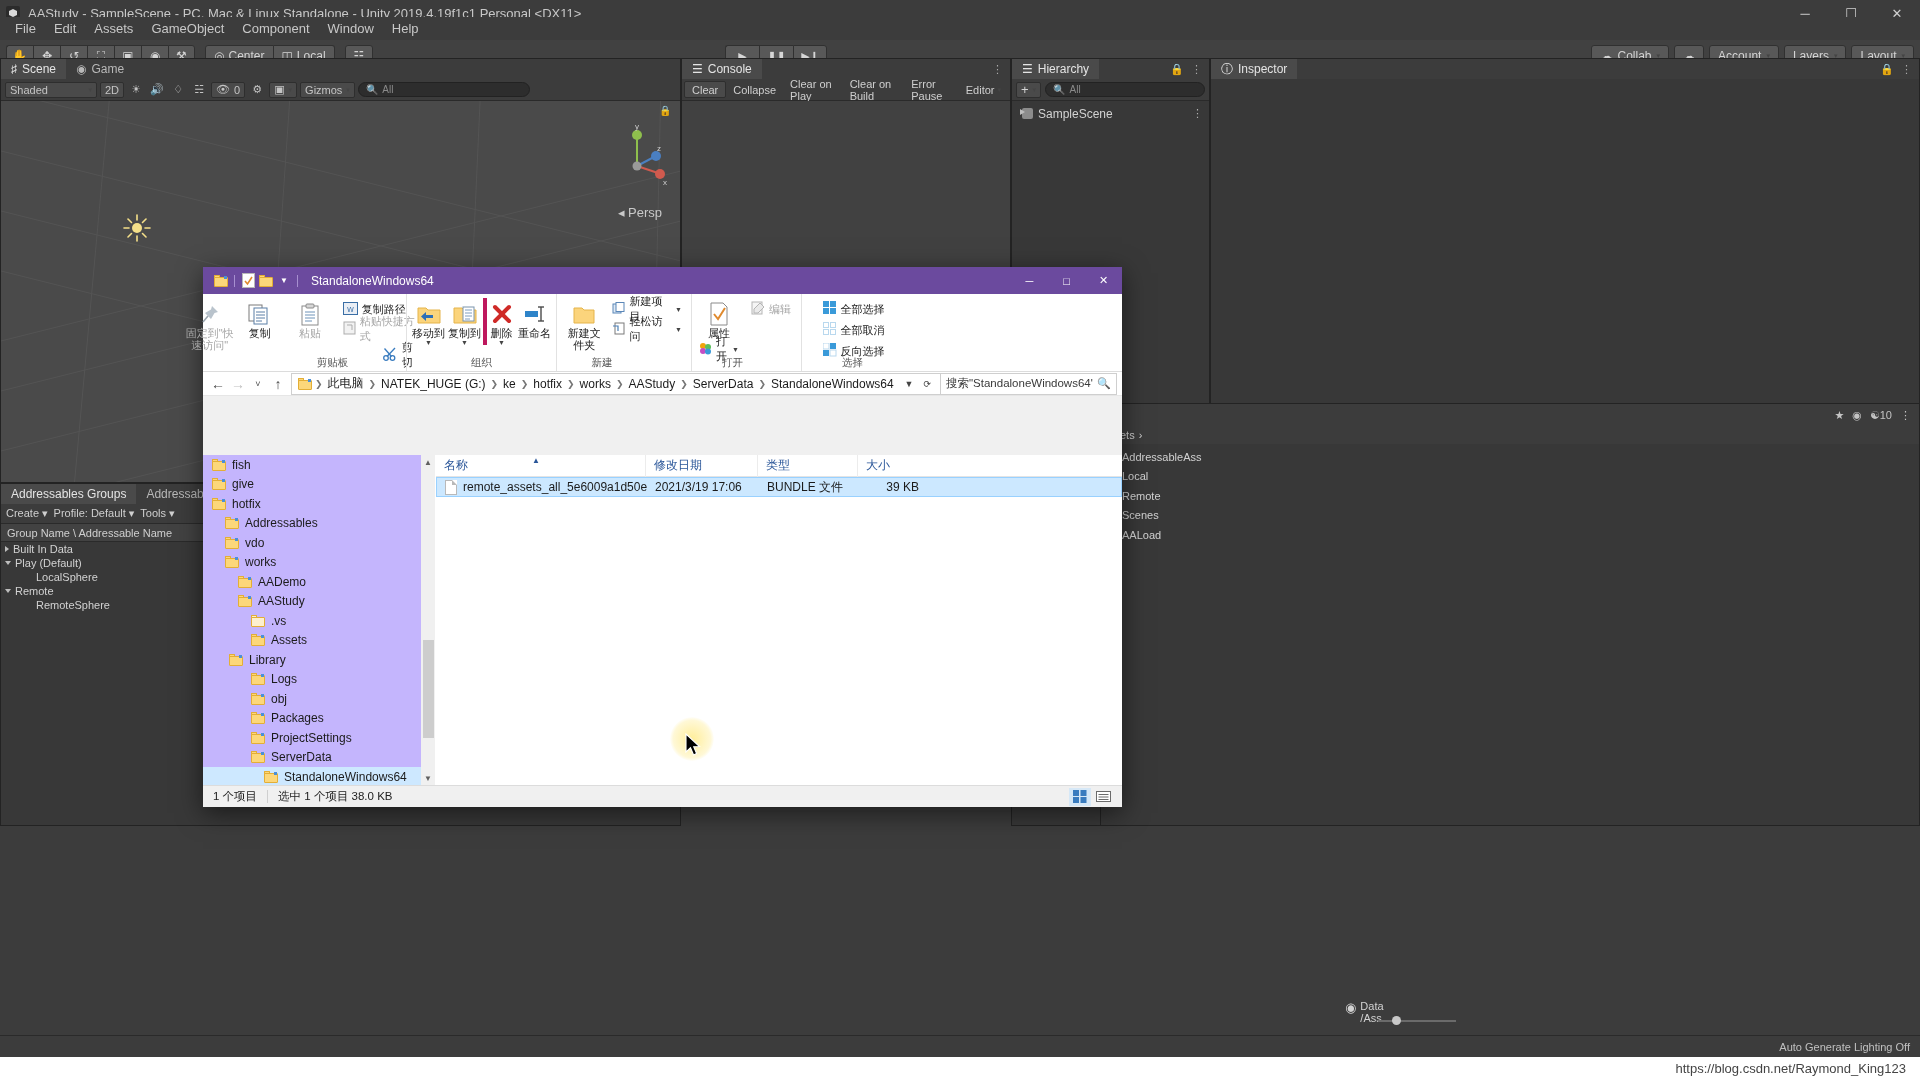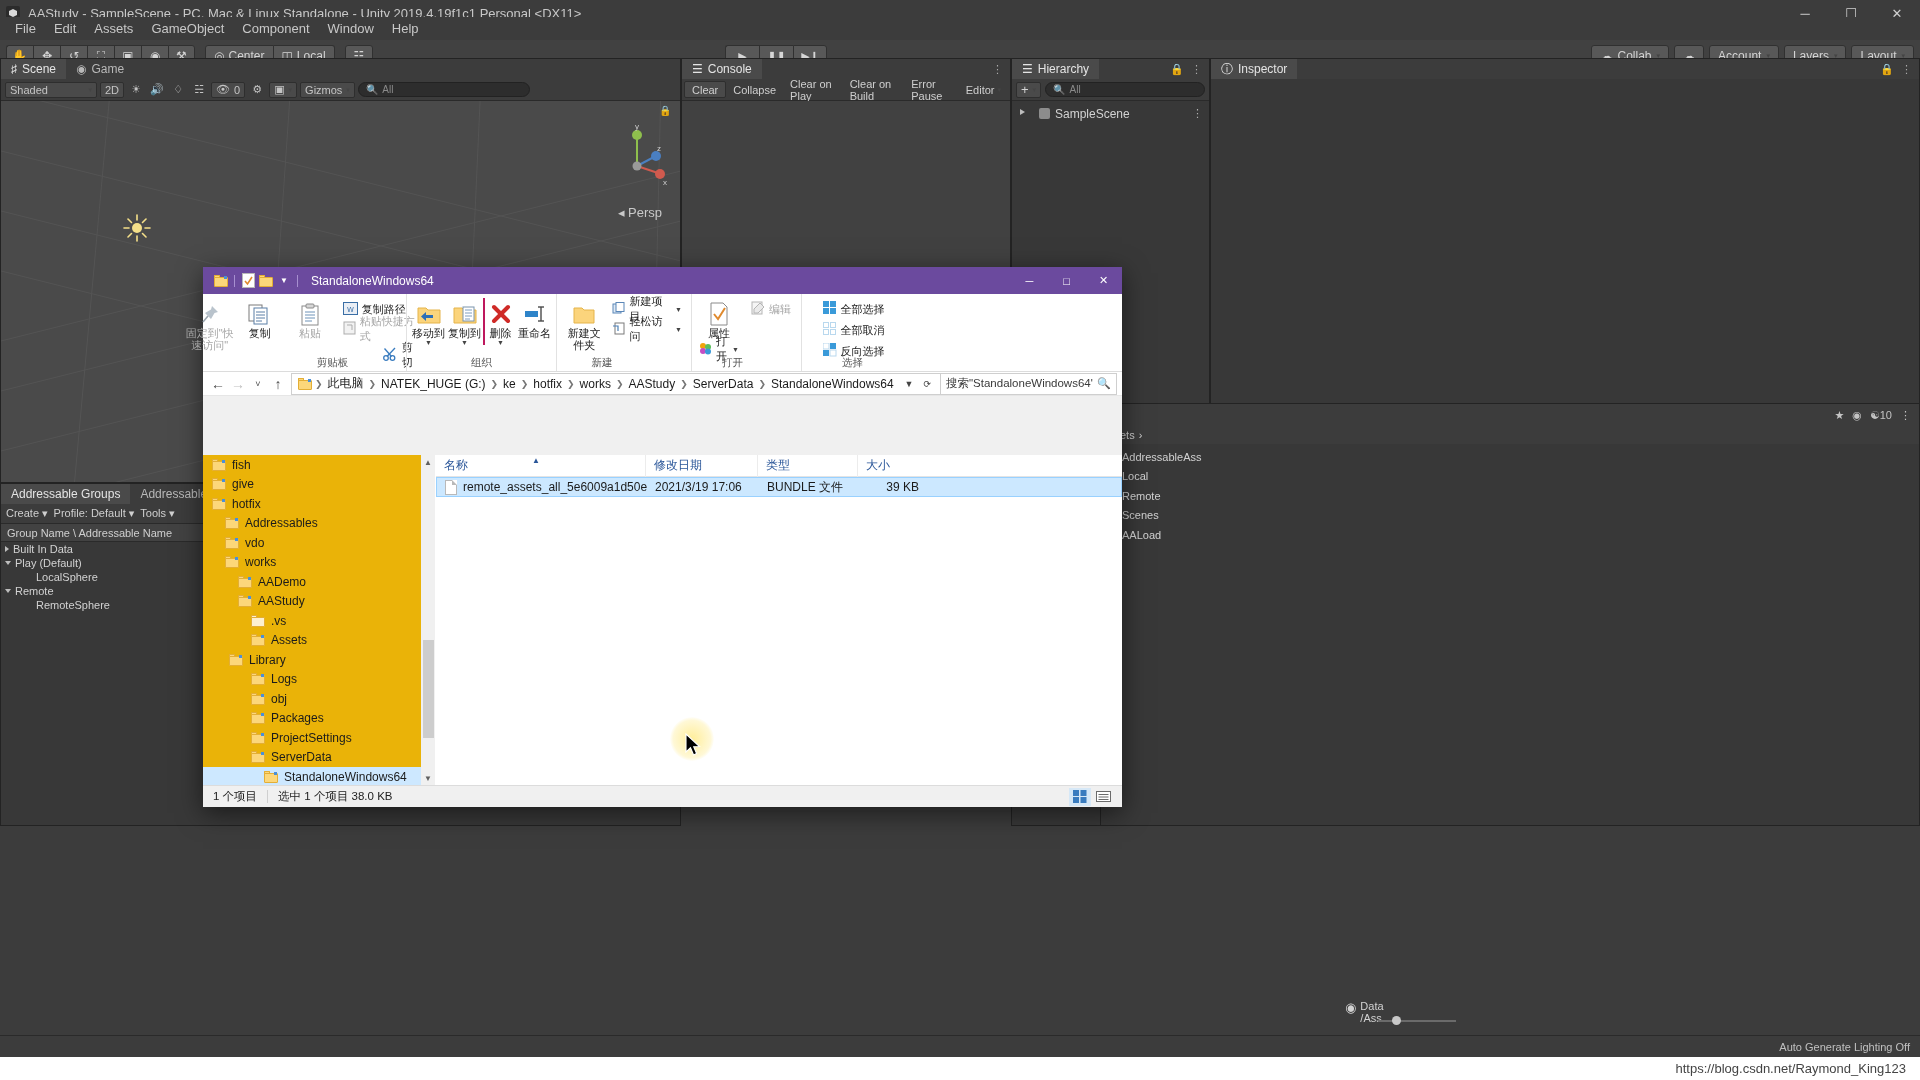--- a/index.html
+++ b/index.html
@@ -99,21 +99,21 @@
   .cbtn{height:17px;padding:0 7px;display:flex;align-items:center;color:#cfcfcf;font-size:11px;}
   .cbtn.bordered{background:#4a4a4a;border:1px solid #2e2e2e;border-radius:2px;}
   .console-body{position:absolute;left:0;top:42px;right:0;bottom:0;background:#414141;}
 
   
   #hierarchy-panel{left:1011px;top:58px;width:199px;height:768px;}
   .hier-toolbar{height:22px;background:#3c3c3c;border-bottom:1px solid #2a2a2a;
      display:flex;align-items:center;gap:4px;padding:0 4px;}
   .hier-search{flex:1;height:15px;background:#2d2d2d;border:1px solid #222;border-radius:8px;
     display:flex;align-items:center;padding:0 7px;color:#8a8a8a;font-size:10px;gap:4px;}
-  .hier-row{display:flex;align-items:center;height:17px;padding-left:27px;gap:5px;
+  .hier-row{display:flex;align-items:center;height:17px;padding-left:10px;gap:5px;
     font-size:12px;color:#d2d2d2;position:relative;}
   .tri{position:absolute;left:8px;top:4px;width:0;height:0;border-left:5px solid #bdbdbd;
     border-top:3.5px solid transparent;border-bottom:3.5px solid transparent;}
   .scene-ico{width:11px;height:11px;background:#8c8c8c;border-radius:2px;}
   .hier-kebab{position:absolute;right:6px;font-size:11px;color:#b0b0b0;}
 
   
   #inspector-panel{left:1210px;top:58px;width:710px;height:768px;}
   .insp-body{position:absolute;inset:20px 0 0 0;background:#383838;}
 
@@ -204,21 +204,21 @@
     align-items:center;padding:0 4px;gap:0;margin-left:3px;min-width:0;}
   .crumb{font-size:12px;color:#1b1b1b;padding:0 4px;white-space:nowrap;}
   .crumb-sep{font-size:9px;color:#767676;padding:0 1px;}
   .crumb-spacer{flex:1;}
   .crumb-caret{font-size:9px;color:#444;padding:0 5px;}
   .searchbox{width:176px;height:22px;border:1px solid #cfcfcf;border-left:none;background:#fff;
     display:flex;align-items:center;padding:0 5px;gap:4px;}
   .searchbox .ph{font-size:11.5px;color:#3a3a3a;white-space:nowrap;overflow:hidden;}
 
   .ex-main{position:absolute;left:0;top:188px;right:0;bottom:22px;display:flex;background:#fff;}
-  .ex-tree{width:233px;background:#eab308;position:relative;overflow:hidden;border-right:1px solid #fff;}
+  .ex-tree{width:233px;background:#c4b5fd;position:relative;overflow:hidden;border-right:1px solid #fff;}
   .tree-row{height:19.5px;display:flex;align-items:center;gap:6px;font-size:12px;color:#1b1b1b;}
   .tree-row.sel{background:#cde8ff;}
   .tree-scroll{position:absolute;right:0;top:0;width:14px;height:100%;background:#f0f0f0;}
   .tree-thumb{position:absolute;right:1px;top:185px;width:11px;height:98px;background:#cdcdcd;}
   .tree-arrow{position:absolute;right:1px;width:12px;height:14px;display:flex;align-items:center;
     justify-content:center;font-size:8px;color:#606060;background:#f0f0f0;}
 
   .ex-list{flex:1;position:relative;background:#fff;}
   .list-head{height:22px;border-bottom:1px solid #e4e4e4;display:flex;align-items:center;
     font-size:12px;color:#2a5699;position:relative;}
@@ -485,21 +485,21 @@
       <div class="ptab-icons">
         <span>🔒</span>
         <span>⋮</span>
       </div>
     </div>
     <div class="insp-body"></div>
   </div>
 
   <div class="panel" id="addr-panel">
     <div class="addr-tabs">
-      <div class="ptab active">Addressable Groups</div>
+      <div class="ptab active">Addressables Groups</div>
       <div class="ptab">Addressables Prof</div>
       <div class="ptab-spacer"></div>
     </div>
     <div class="addr-toolbar">
       <span>
         <span>Create</span> ▾</span>
       <span>
         <span>Profile: Default</span> ▾</span>
       <span>
         <span>Tools</span> ▾</span>
@@ -714,21 +714,21 @@
                     <line x1="13" y1="7" x2="20" y2="7"></line>
                     <line x1="13" y1="10" x2="20" y2="10"></line>
                     <line x1="13" y1="13" x2="20" y2="13"></line>
                     <line x1="13" y1="16" x2="18" y2="16"></line>
                   </g>
                 </svg>
             </span>
             <span class="rlabel">复制到</span>
             <span class="caret-dn">▼</span>
           </div>
-          <div class="rbig" style="width:34px;border-left:2px solid #be185d">
+          <div class="rbig" style="width:34px;border-left:4px solid #be185d">
             <span class="ricon">
               <svg width="24" height="23" viewBox="0 0 24 23">
                   <g stroke="#cf2a27" stroke-width="4" stroke-linecap="round">
                     <line x1="5" y1="4" x2="19" y2="18"></line>
                     <line x1="19" y1="4" x2="5" y2="18"></line>
                   </g>
                 </svg>
             </span>
             <span class="rlabel">删除</span>
             <span class="caret-dn">▼</span>

